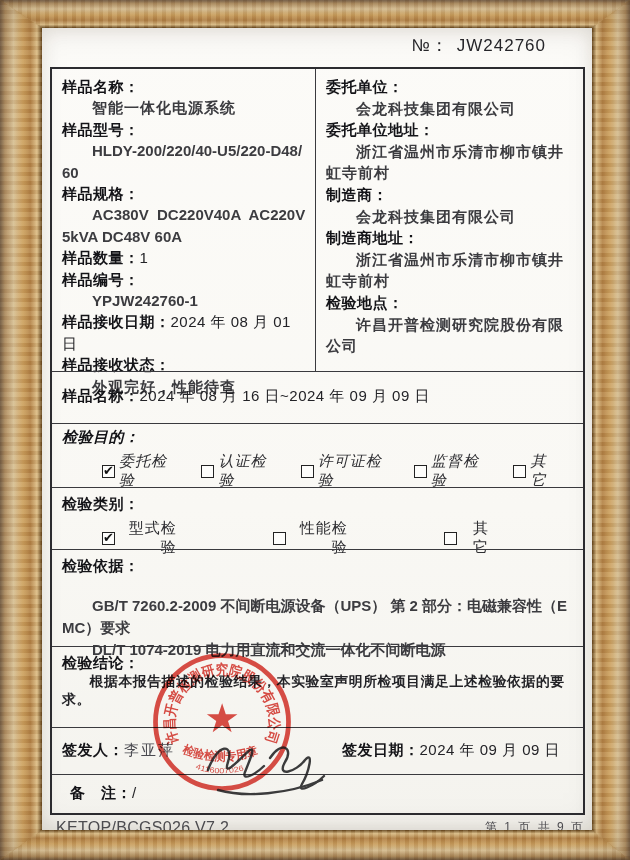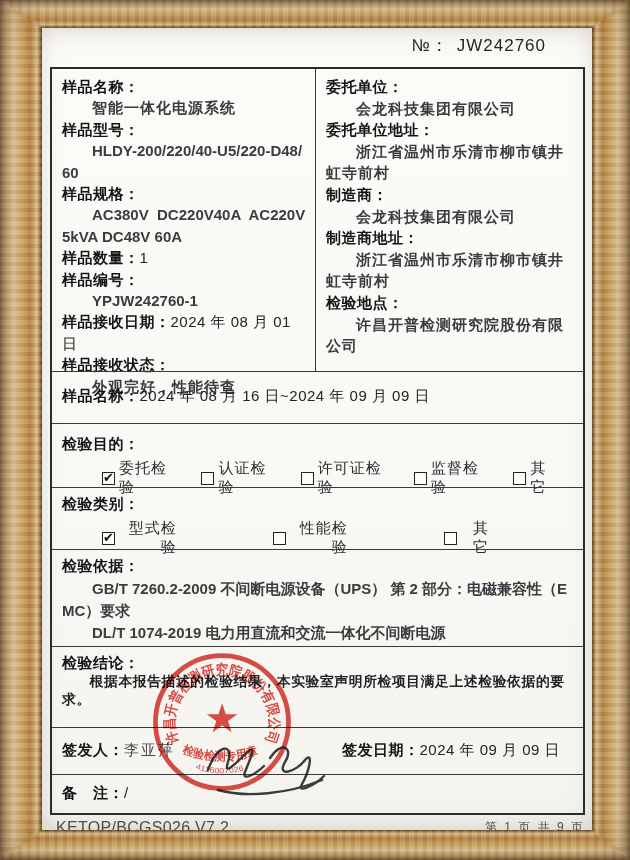--- a/index.html
+++ b/index.html
@@ -40,42 +40,42 @@
   .report-no{position:absolute;top:6px;right:46px;font-size:17px;letter-spacing:1px;color:#26262a;}
   .report-no .num{margin-left:8px;}
   
   .sheet{position:absolute;left:8px;top:39px;width:535px;height:748px;
          border:2px solid #2c2c30;box-sizing:border-box;font-size:15px;}
   .sheet *{box-sizing:border-box;}
   .row{position:relative;width:100%;}
   .row + .row{border-top:1.5px solid #3a3a3e;}
   .r1{height:302px;display:flex;}
   .r2{height:52px;padding:15px 10px 0 10px;}
-  .r3{height:64px;padding:11px 10px 0 10px;}
+  .r3{height:64px;padding:4px 10px 0 10px;font-style:italic;}
   .r4{height:62px;padding:7px 10px 0 10px;}
   .r5{height:97px;padding:7px 10px 0 10px;}
   .r6{height:81px;padding:7px 10px 0 10px;}
   .r7{height:47px;padding:13px 10px 0 10px;}
-  .r8{height:51px;padding:9px 10px 0 10px;}
+  .r8{height:51px;padding:9px 10px 0 18px;}
   .col{padding:7px 8px 0 10px;line-height:21.4px;}
   .col-left{width:265px;}
   .col-right{width:270px;border-left:1.5px solid #3a3a3e;line-height:21.6px;}
   .lab{font-weight:700;color:#141418;letter-spacing:.5px;}
   .val{color:#3c3c40;letter-spacing:1px;}
   .val-lat{color:#3c3c40;letter-spacing:0;}
   p.v{margin:0;text-indent:2em;white-space:pre-wrap;word-break:break-all;font-weight:bold;}
   p.l{margin:0;}
   .inline-val{font-weight:500;color:#232327;letter-spacing:.5px;}
   .opt-line{margin-top:5px;padding-left:28px;display:flex;align-items:center;}
   .opt{display:inline-flex;align-items:center;margin-right:17px;color:#2e2e32;letter-spacing:1px;margin-left:12px;}
   .r4 .opt{margin-right:84px;text-align:right;}
   .cb{width:13px;height:13px;border:1.7px solid #222;display:inline-block;margin-right:4px;
       position:relative;background:#fdfdfb;flex:0 0 auto;}
   .cb.checked::after{content:"✔";position:absolute;left:0px;top:-3px;font-size:13px;color:#111;}
-  .basis-text{margin-top:2px;line-height:22px;}
+  .basis-text{margin-top:19px;line-height:22px;}
   .concl{margin-top:4px;white-space:nowrap;font-size:13.8px;letter-spacing:.6px;color:#232327;}
   .signoff-date{position:absolute;left:290px;top:13px;}
   .issuer-name{color:#4a4a50;letter-spacing:2px;}
   
   .footer-code{position:absolute;left:14px;top:791px;font-size:16px;color:#4e4e52;letter-spacing:.3px;}
   .footer-page{position:absolute;left:443px;top:791px;font-size:12px;color:#4e4e52;letter-spacing:2px;}
   
   .stamp{position:absolute;left:104px;top:618px;z-index:3;opacity:.88;mix-blend-mode:multiply;}
   .signature{position:absolute;left:146px;top:698px;z-index:4;}
 </style>

